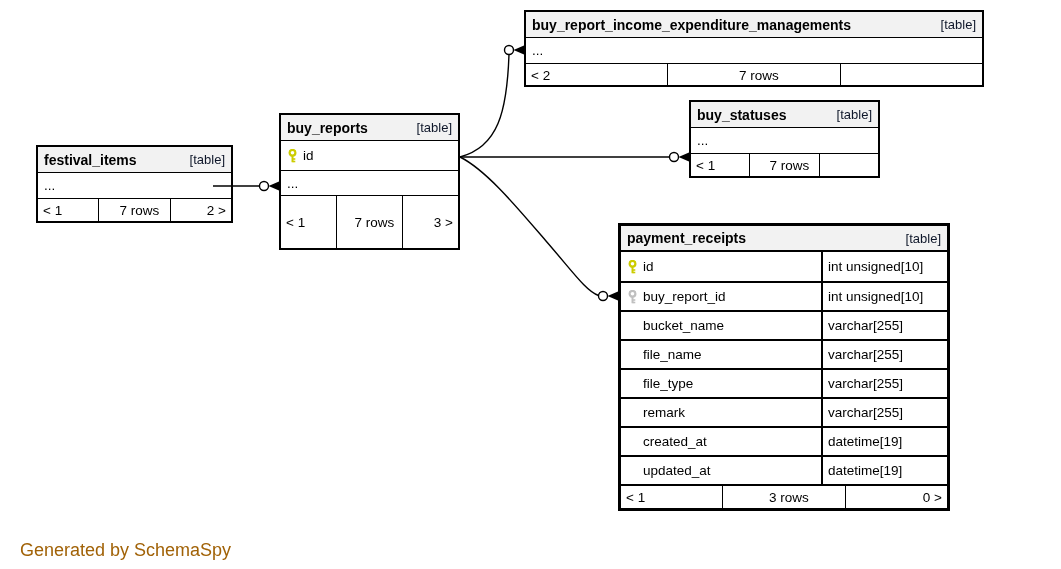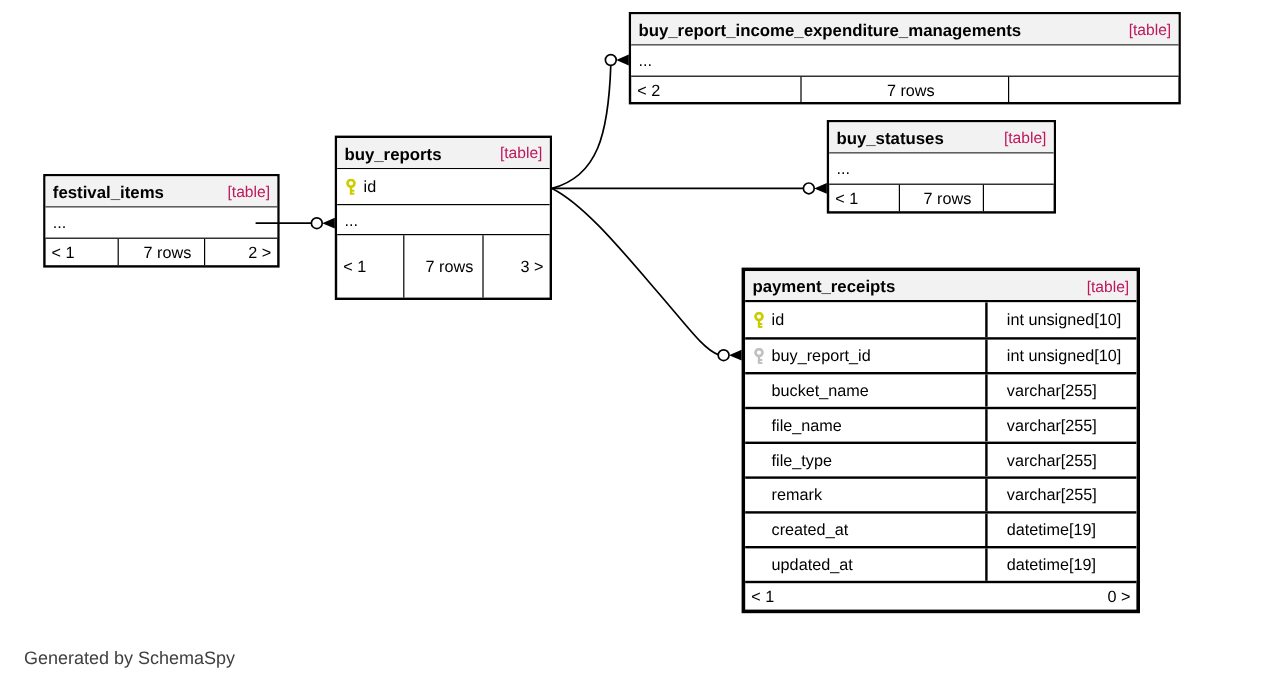--- a/index.html
+++ b/index.html
@@ -42,21 +42,21 @@
   }
   .focus .thead { height: 26px; border-bottom-width: 2px; }
   .tname {
     font-weight: bold;
     font-size: 14px;
     color: #000000;
     white-space: nowrap;
   }
   .ttag {
     font-size: 13px;
-    color: #be185d;
+    color: #0f172a;
     white-space: nowrap;
     margin-left: 12px;
   }
   .tbody { flex: none; display: flex; flex-direction: column; }
   .trow {
     box-sizing: border-box;
     height: 29px;
     display: flex;
     align-items: center;
     border-top: 1px solid #000000;
@@ -77,21 +77,21 @@
   }
   .colname { white-space: nowrap; }
   .coltype {
     box-sizing: border-box;
     margin-left: auto;
     width: 126px;
     height: 100%;
     border-left: 2px solid #000000;
     display: flex;
     align-items: center;
-    padding-left: 16px;
+    padding-left: 5px;
     font-size: 13.5px;
     white-space: nowrap;
     flex: none;
   }
   .tfoot {
     box-sizing: border-box;
     border-top: 1.5px solid #000000;
     display: flex;
     flex: 1;
     min-height: 23px;
@@ -121,22 +121,22 @@
   }
   #connector-layer path { fill: none; stroke: #000000; stroke-width: 1.4; }
   #connector-layer circle { fill: #ffffff; stroke: #000000; stroke-width: 1.4; }
   #connector-layer polygon { fill: #000000; stroke: none; }
 
   
   #generator-note {
     position: absolute;
     left: 20px;
     top: 540px;
-    font-size: 15px;
-    color: #404040;
+    font-size: 18px;
+    color: #a16207;
     white-space: nowrap;
   }
 </style>
 </head>
 <body>
 
 <div id="canvas">
 
   <div class="db-table" style="left:16px; top:145px; width:197px; height:78px;margin-left:20px;">
     <div class="thead">
@@ -273,20 +273,21 @@
           <span class="coltype">datetime[19]</span>
         </div>
         <div class="trow">
           <span class="keycell"></span>
           <span class="colname">updated_at</span>
           <span class="coltype">datetime[19]</span>
         </div>
       </div>
     <div class="tfoot">
       <span class="fcell fl">&lt; 1</span>
+      <span class="fcell fc">3 rows</span>
       <span class="fcell fr">0 &gt;</span>
     </div>
   </div>
 
   <svg id="connector-layer" viewBox="0 0 1061 569" xmlns="http://www.w3.org/2000/svg">
     <g>
       <path d="M 213,186 L 259.5,186"></path>
       <circle cx="264" cy="186" r="4.5"></circle>
       <polygon points="268.5,186 279,181.5 279,190.5"></polygon>
     </g>

